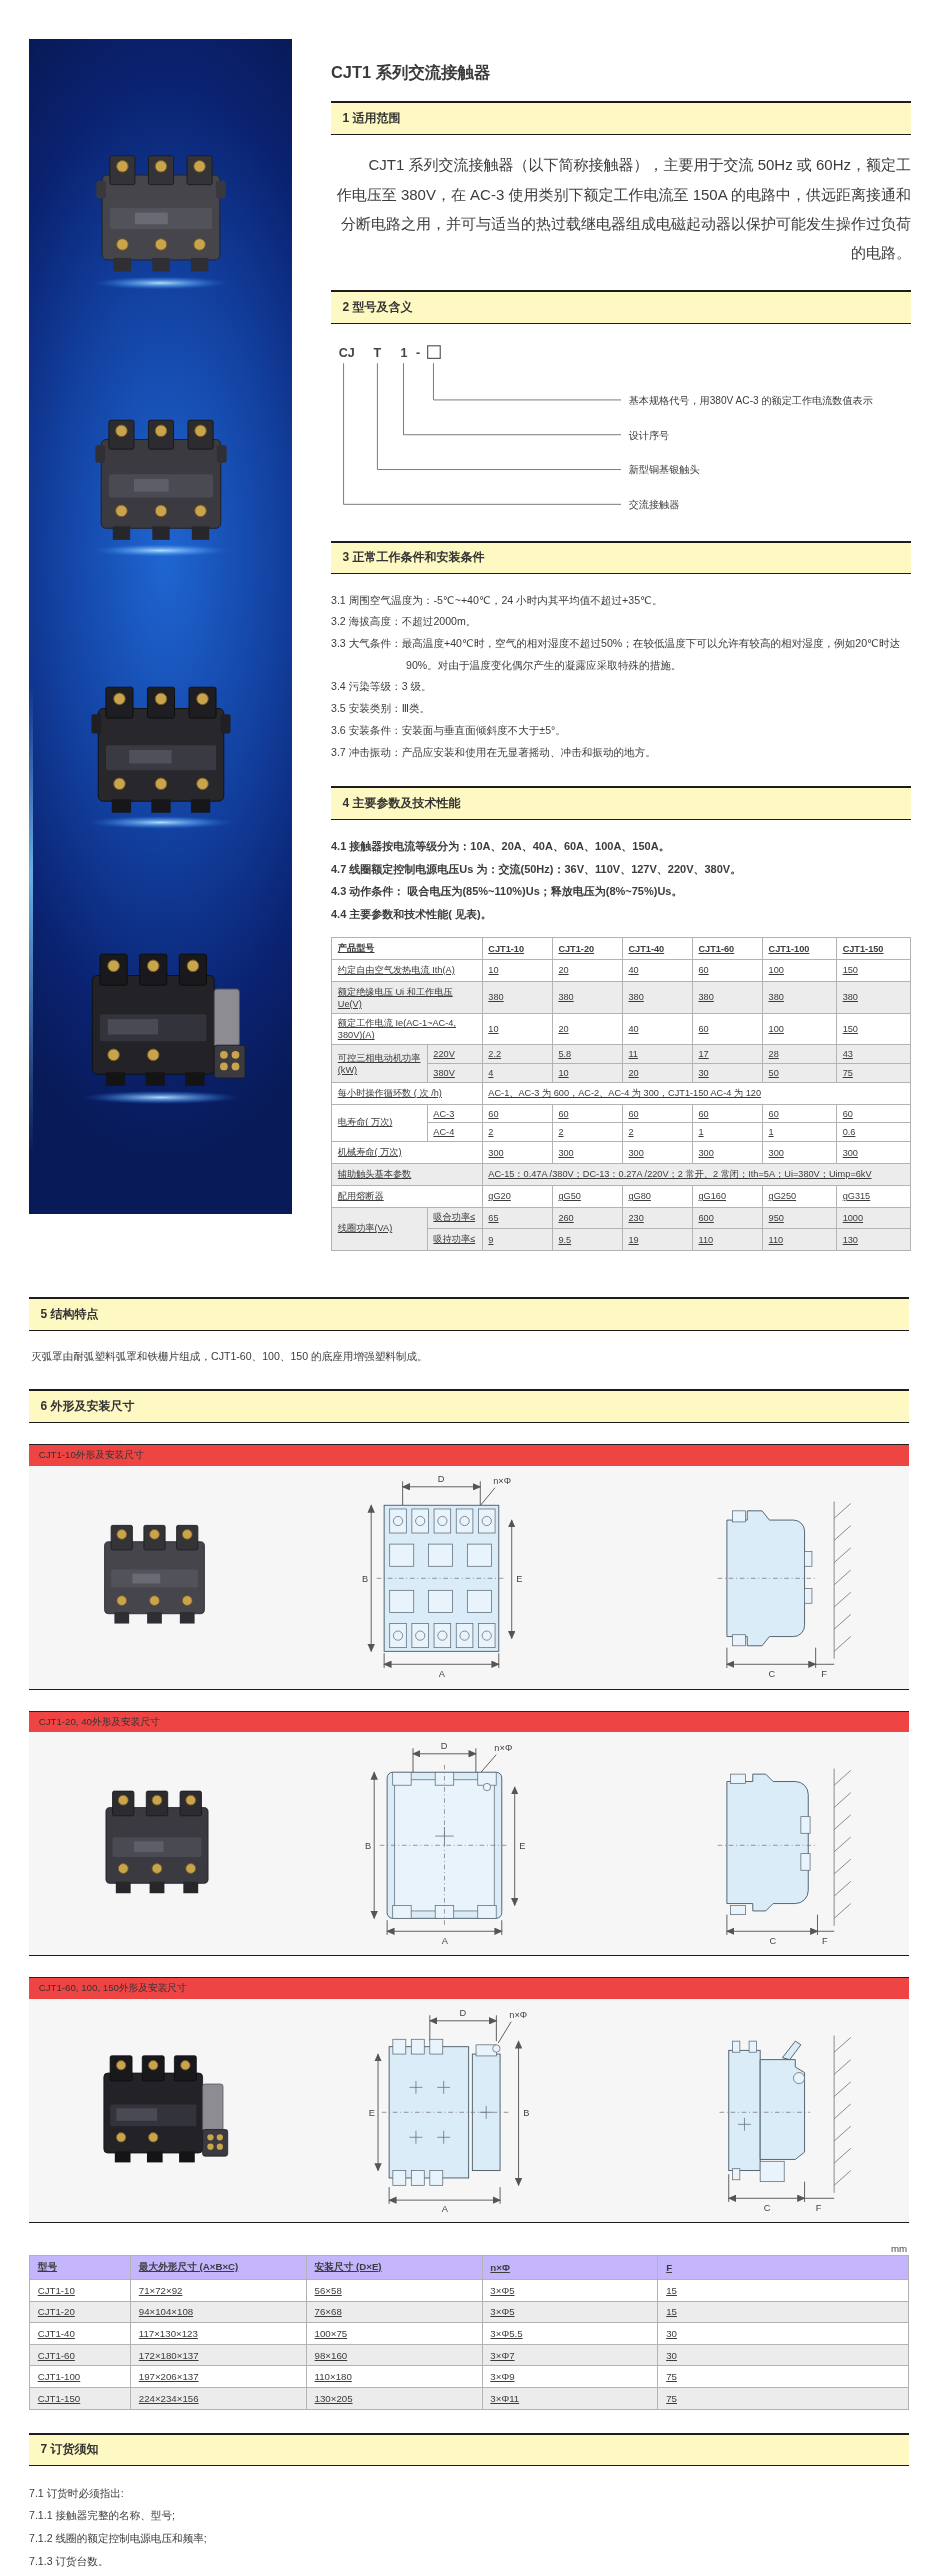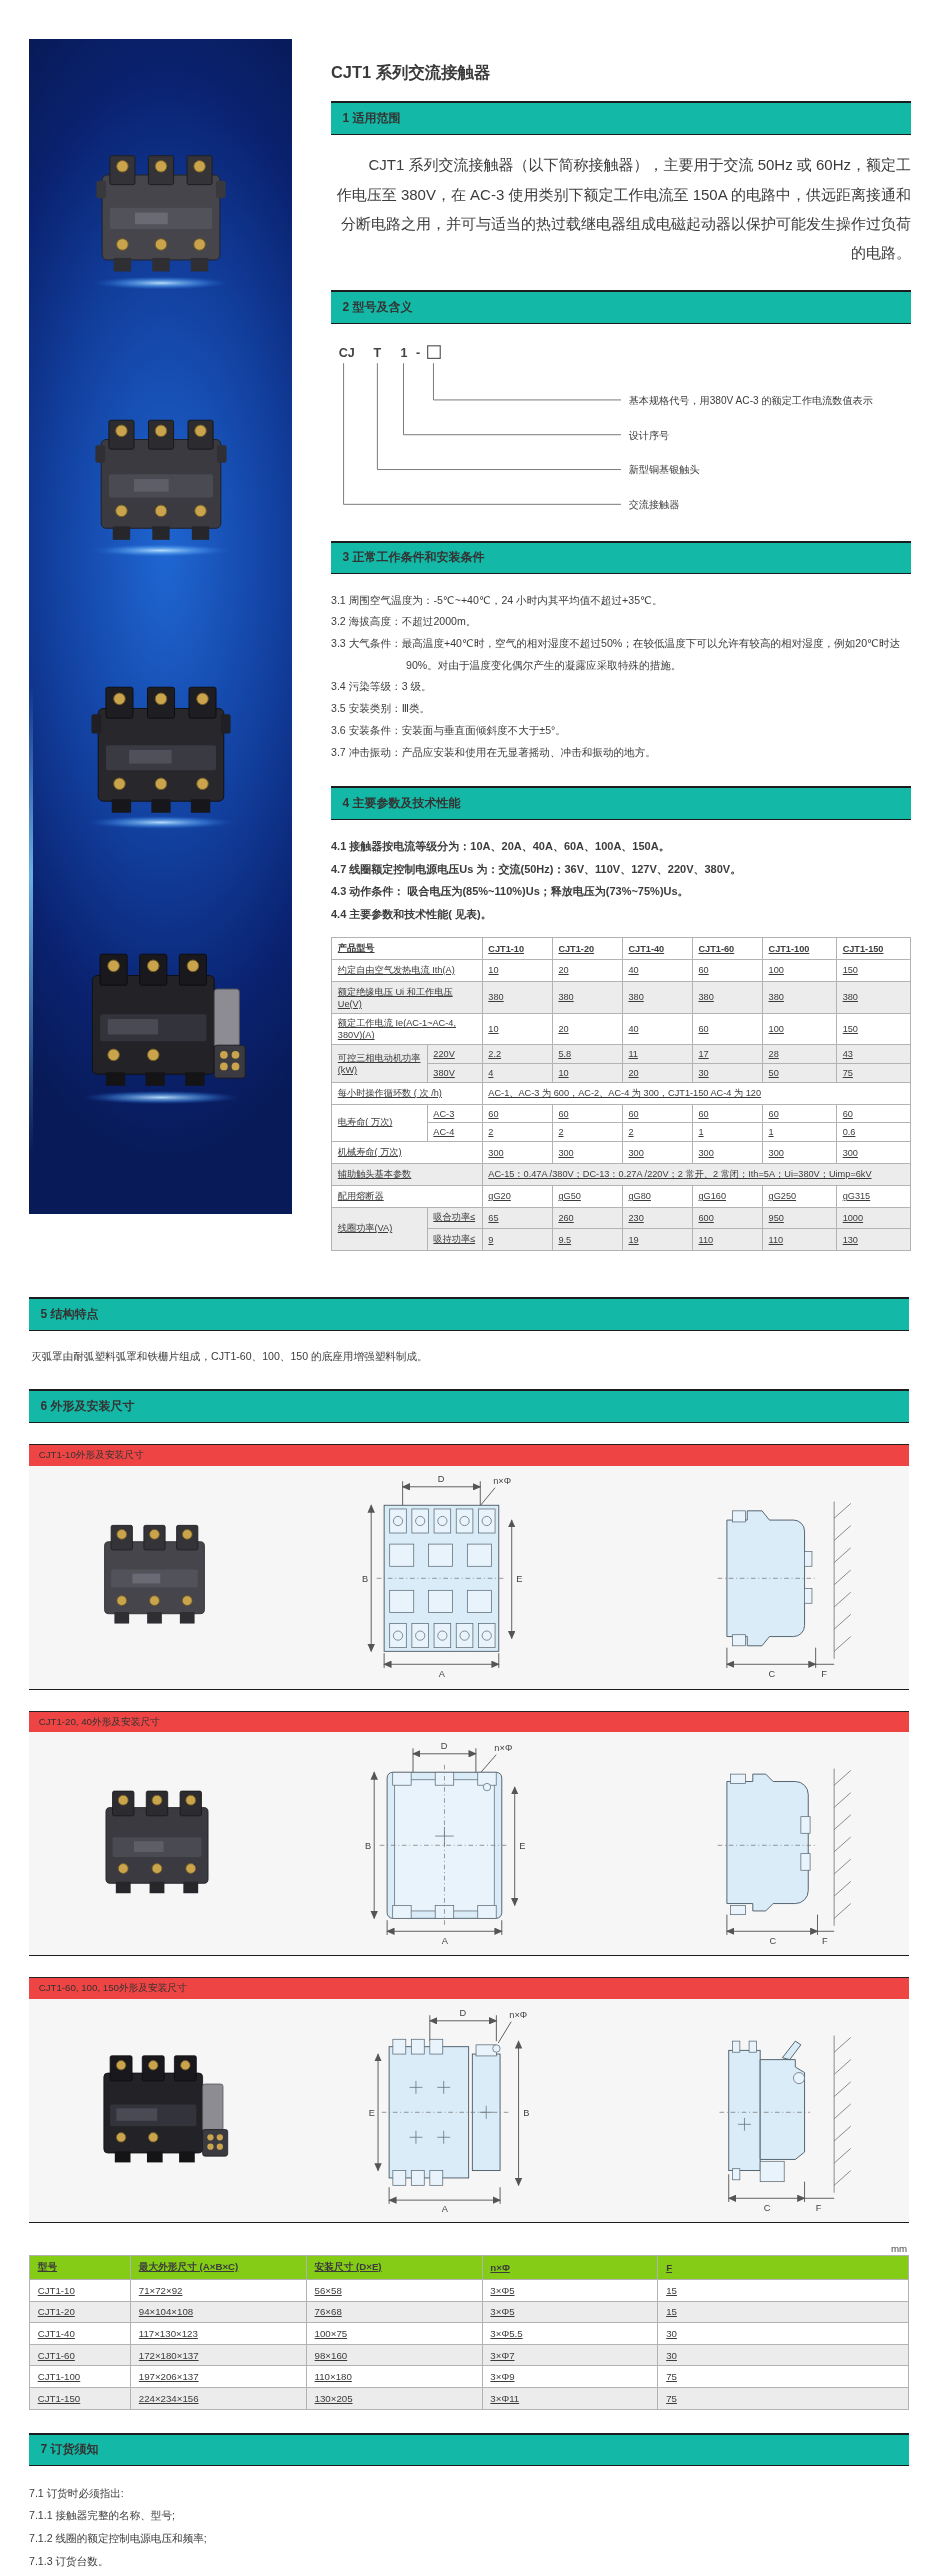--- a/index.html
+++ b/index.html
@@ -13,21 +13,21 @@
   .blue-panel .edge-light { position:absolute; left:0; top:55%; width:3.9px; height:40%;
     background:linear-gradient(180deg, rgba(120,200,255,0) 0%, rgba(130,210,255,.8) 40%, rgba(120,200,255,0) 100%); }
   .panel-photo { position:absolute; left:50%; transform:translateX(-50%); }
   .panel-photo.p1 { top:97px; }
   .panel-photo.p2 { top:360px; }
   .panel-photo.p3 { top:627px; }
   .panel-photo.p4 { top:892px; }
 
   .page-title { font-size:16.4px; font-weight:bold; color:#3a3a3a; margin:23px 0 17.4px; }
 
-  .sec-hdr { border-top:2.9px solid #1c1c1c; border-bottom:1.9px solid #1c1c1c; background:#14b8a6;
+  .sec-hdr { border-top:2.9px solid #1c1c1c; border-bottom:1.9px solid #1c1c1c; background:#fef9c3;
     padding:6.8px 11.6px; font-weight:bold; font-size:12px; color:#333; margin:23px 0 15.5px; }
   .sec-hdr.first { margin-top:0; }
 
   .body-text { font-size:15px; line-height:1.95; margin:0; text-indent:2em;text-align:right; }
   .cond-item { font-size:10.6px; line-height:2.05; padding-left:75px; text-indent:-75px; }
   .param-item { font-size:11px; line-height:2.05;font-weight:bold; }
 
   
   .model-diagram { margin:9.7px 0 5.8px; }
   .model-diagram text { font-size:10.5px; fill:#3c3c3c; }
@@ -57,21 +57,21 @@
 
   .dim { stroke:#555; stroke-width:1; fill:none; }
   .cl  { stroke:#777; stroke-width:0.8; stroke-dasharray:5 3 1 3; fill:none; }
   .dlab { font-size:10px; fill:#444; }
   .outline { fill:#d9ecf8; stroke:#4c5a66; stroke-width:1; }
   .inner { fill:#e8f3fb; stroke:#5c6a76; stroke-width:0.8; }
   .hatch { stroke:#666; stroke-width:0.8; }
 
   .unit-label { text-align:right; font-size:9.7px; color:#444; margin:19.3px 1.9px 1.9px; }
   .dim-table { width:100%; font-size:9.7px; border-top:1.9px solid #1c1c1c; border-bottom:1.9px solid #1c1c1c; }
-  .dim-table th { background:#84cc16; font-weight:bold; text-align:left; padding:4.8px 7.7px;
+  .dim-table th { background:#c4b5fd; font-weight:bold; text-align:left; padding:4.8px 7.7px;
     border:1px solid #b3b3b3; }
   .dim-table td { padding:4.8px 7.7px; border:1px solid #b3b3b3; }
   .dim-table tbody tr:nth-child(even) td { background:#ececec; }
 
   .order-item { font-size:10.6px; line-height:2.15; }
 </style>
 </head>
 <body>
 
 <svg width="0" height="0" style="position:absolute" aria-hidden="true">
@@ -228,21 +228,21 @@
       <div class="cond-item">3.2 海拔高度：不超过2000m。</div>
       <div class="cond-item">3.3 大气条件：最高温度+40℃时，空气的相对湿度不超过50%；在较低温度下可以允许有较高的相对湿度，例如20℃时达90%。对由于温度变化偶尔产生的凝露应采取特殊的措施。</div>
       <div class="cond-item">3.4 污染等级：3 级。</div>
       <div class="cond-item">3.5 安装类别：Ⅲ类。</div>
       <div class="cond-item">3.6 安装条件：安装面与垂直面倾斜度不大于±5°。</div>
       <div class="cond-item">3.7 冲击振动：产品应安装和使用在无显著摇动、冲击和振动的地方。</div>
 
       <div class="sec-hdr">4 主要参数及技术性能</div>
       <div class="param-item">4.1 接触器按电流等级分为：10A、20A、40A、60A、100A、150A。</div>
       <div class="param-item">4.7 线圈额定控制电源电压Us 为：交流(50Hz)：36V、110V、127V、220V、380V。</div>
-      <div class="param-item">4.3 动作条件： 吸合电压为(85%~110%)Us；释放电压为(73%~75%)Us。</div>
+      <div class="param-item">4.3 动作条件： 吸合电压为(85%~110%)Us；释放电压为(8%~75%)Us。</div>
       <div class="param-item">4.4 主要参数和技术性能( 见表)。</div>
 
       <table class="spec-table">
         <colgroup>
           <col style="width:16.5%">
             <col style="width:9.5%">
           <col style="width:12.1%">
             <col style="width:12.1%">
             <col style="width:12.1%">
           <col style="width:12.1%">

